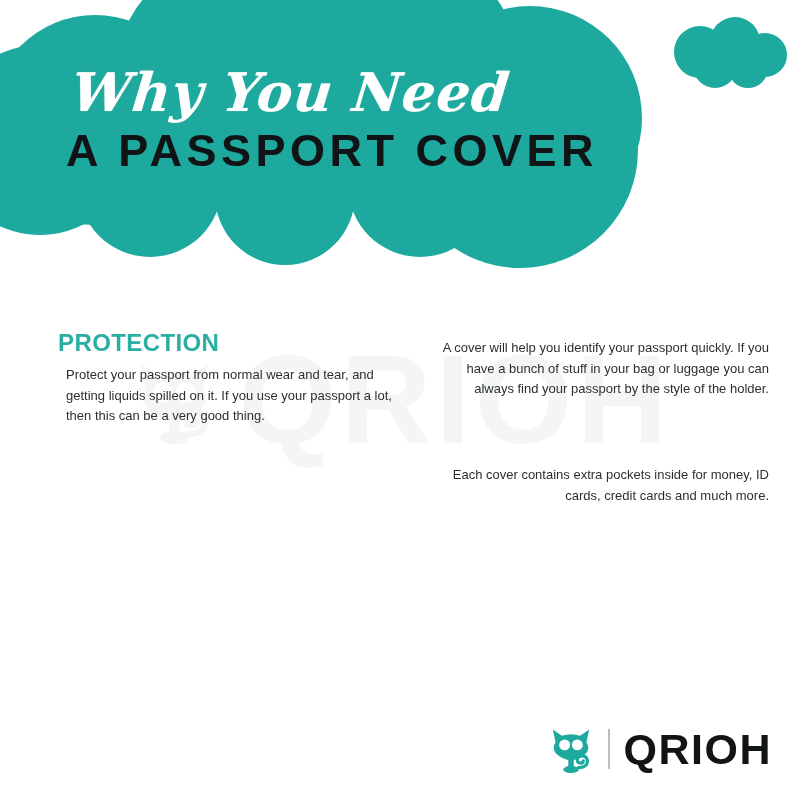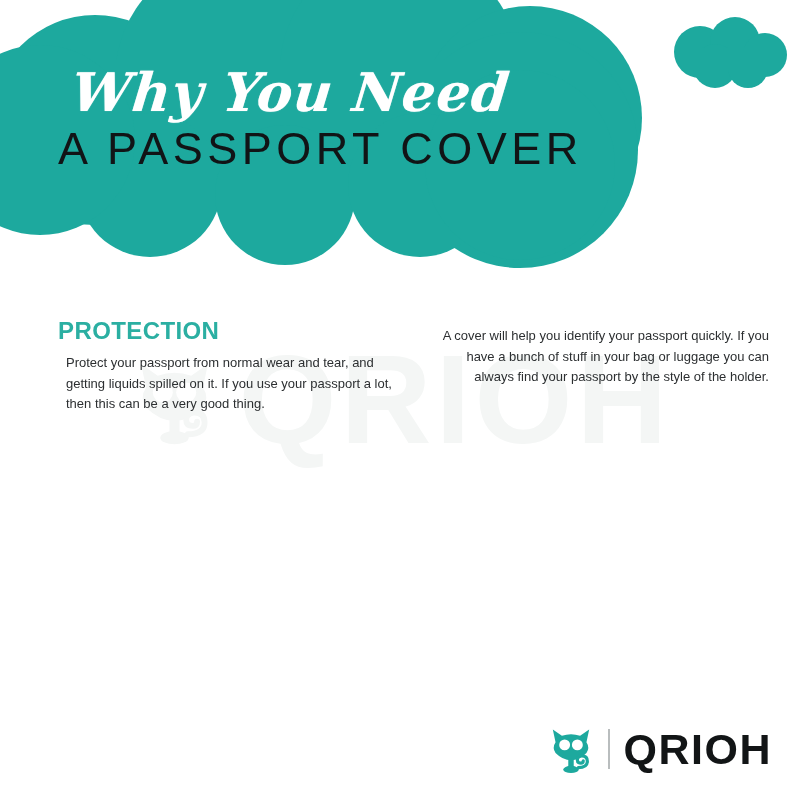--- a/index.html
+++ b/index.html
@@ -52,26 +52,26 @@
     line-height: 1.0;
     color: #ffffff;
     letter-spacing: 1px;
     transform: skewX(-6deg);
     transform-origin: left center;
     margin: 0 0 6px 14px;
     text-shadow: 0 0 1px rgba(255,255,255,0.6);
   }
   .title-main {
     font-family: "Liberation Sans", sans-serif;
-    font-weight: 400;
+    font-weight: 700;
     font-size: 45px;
     line-height: 1.05;
     color: #111416;
     letter-spacing: 4.5px;
-    margin: 0;
+    margin: 8px;
   }
 
   
   .watermark {
     position: absolute;
     left: 50%;
     top: 400px;
     transform: translate(-50%, -50%);
     display: flex;
     align-items: center;
@@ -90,21 +90,21 @@
     font-size: 126px;
     letter-spacing: 4px;
     color: #f4f6f5;
     line-height: 1;
   }
 
   
   .content {
     position: absolute;
     left: 0;
-    top: 318px;
+    top: 330px;
     width: 800px;
     display: grid;
     grid-template-columns: 368px 372px;
     grid-column-gap: 0px;
     grid-row-gap: 22px;
     padding-left: 58px;
     box-sizing: border-box;
   }
   .section { }
   .section-right { padding-left: 1px; }
@@ -218,20 +218,21 @@
     </div>
 
     <div class="section section-right">
       <p class="section-body">A cover will help you identify your passport quickly. If you have a bunch of stuff in your bag or luggage you can always find your passport by the style of the holder.</p>
     </div>
 
     <div class="section">
     </div>
 
     <div class="section section-right">
+      <p class="section-body">Each cover contains extra pockets inside for money, ID cards, credit cards and much more.</p>
     </div>
 
   </div>
 
   <div class="footer-logo">
     <svg class="logo-mark" viewBox="0 0 100 110" xmlns="http://www.w3.org/2000/svg" aria-hidden="true">
       <g fill="#1DA99E">
         <path d="M16 40 L10 12 L30 26 Q50 19 70 26 L90 12 L84 40 Q92 52 84 64 Q68 80 50 80 Q32 80 16 64 Q8 52 16 40 Z"></path>
         <rect x="44" y="76" width="12" height="22"></rect>
         <ellipse cx="50" cy="100" rx="17" ry="8"></ellipse>

